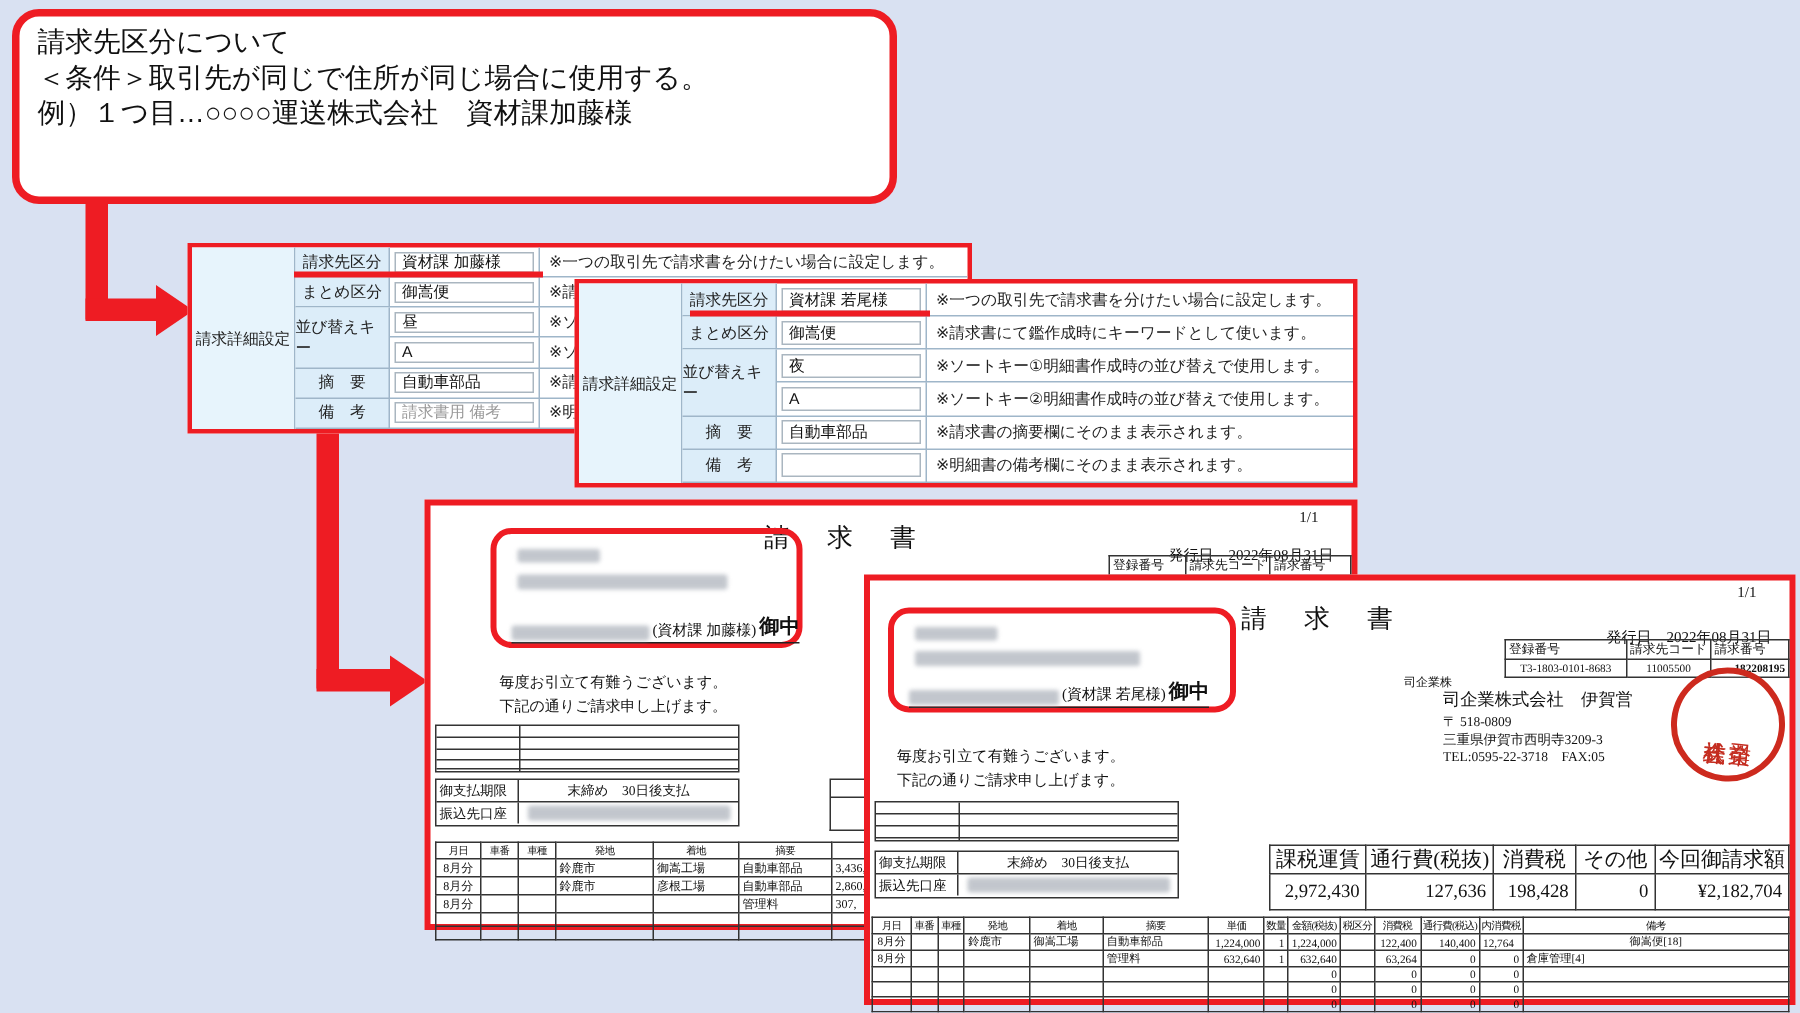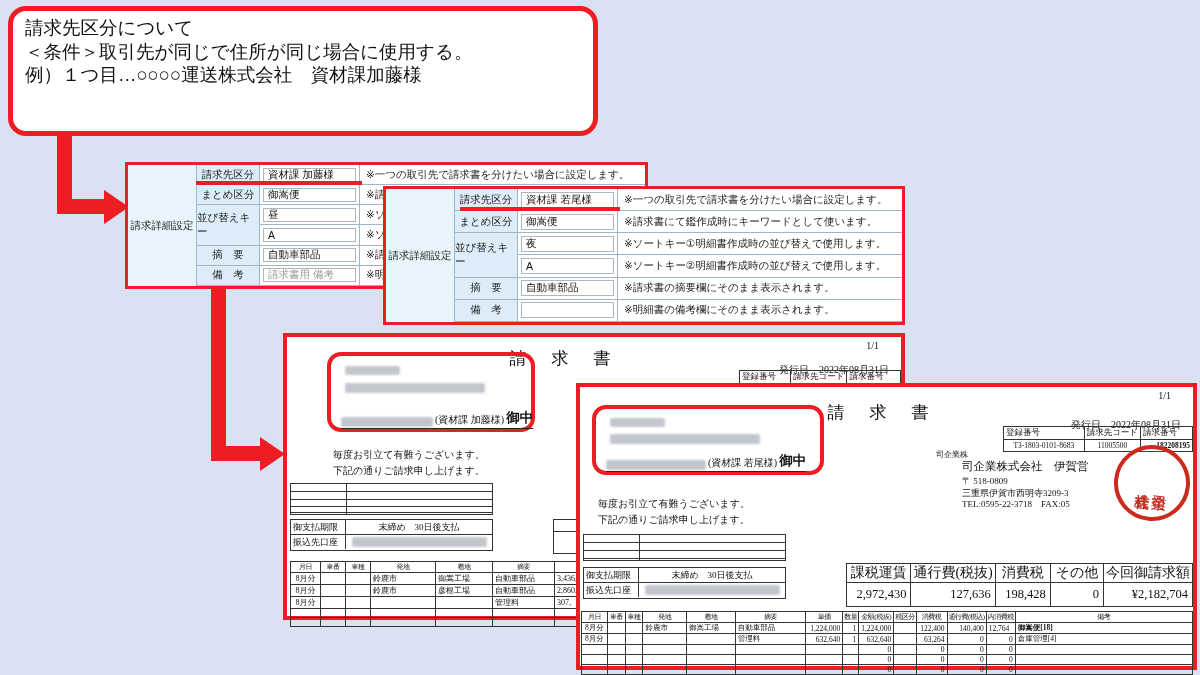--- a/index.html
+++ b/index.html
@@ -476,21 +476,21 @@
           <td style="text-align: left;">鈴鹿市</td>
           <td style="text-align: left;">御嵩工場</td>
           <td style="text-align: left;">自動車部品</td>
           <td style="text-align: right;">1,224,000</td>
           <td style="text-align: right;">1</td>
           <td style="text-align: right;">1,224,000</td>
           <td style="text-align: center;"></td>
           <td style="text-align: right;">122,400</td>
           <td style="text-align: right;">140,400</td>
           <td style="text-align: left;">12,764</td>
-          <td style="text-align: left; font-weight: bold;">御嵩便[18]</td>
+          <td style="text-align: center;">御嵩便[18]</td>
         </tr>
         <tr>
           <td style="text-align: center;">8月分</td>
           <td style="text-align: center;"></td>
           <td style="text-align: center;"></td>
           <td style="text-align: left;"></td>
           <td style="text-align: left;"></td>
           <td style="text-align: left;">管理料</td>
           <td style="text-align: right;">632,640</td>
           <td style="text-align: right;">1</td>

